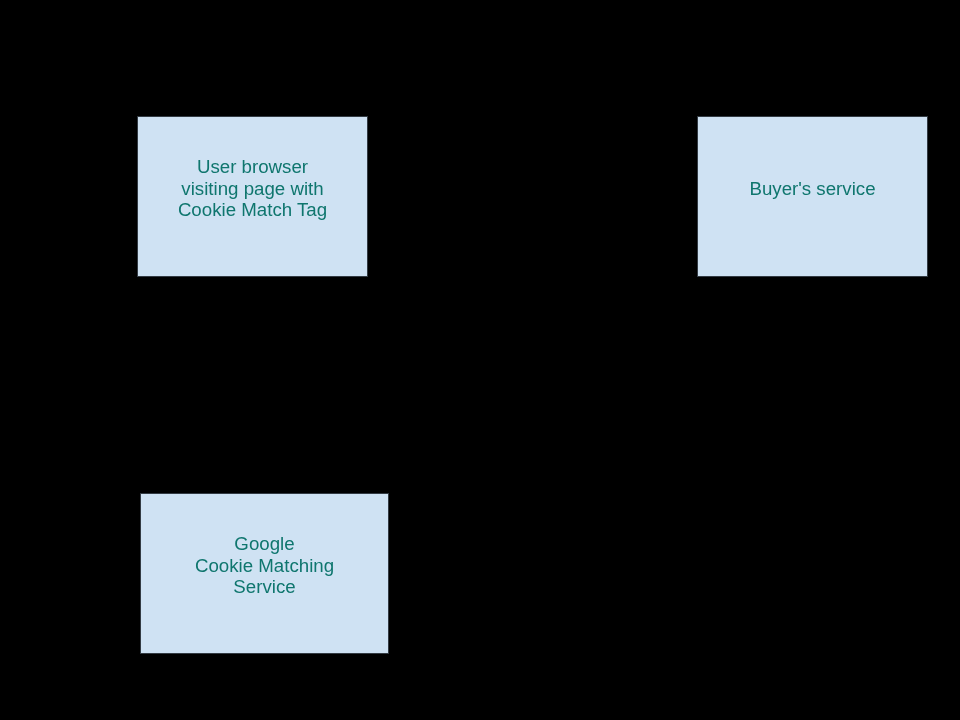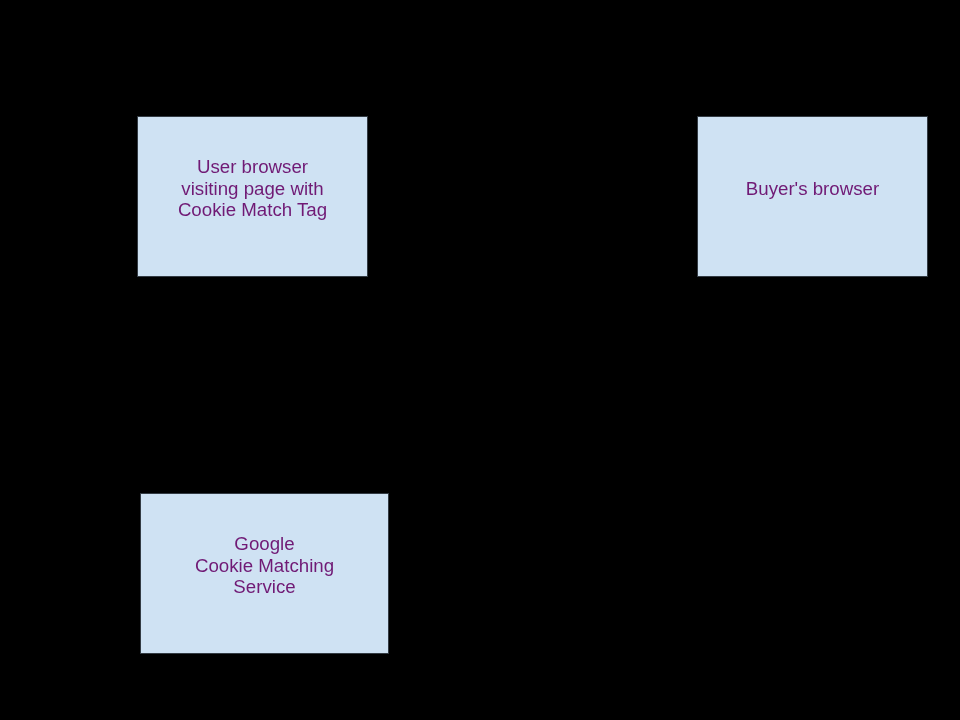--- a/index.html
+++ b/index.html
@@ -17,21 +17,21 @@
   }
   .node {
     position: absolute;
     box-sizing: border-box;
     background: #cfe2f3;
     border: 1px solid #333b43;
     display: flex;
     align-items: center;
     justify-content: center;
     text-align: center;
-    color: #701a75;
+    color: #0f766e;
     font-size: 18.7px;
     line-height: 21.5px;
   }
   .node .label {
     white-space: pre-line;
     transform: translateY(-8px);
   }
   #node-user-browser {
     left: 137px;
     top: 116px;
@@ -56,21 +56,21 @@
 
 <div class="canvas">
 
   <div class="node" id="node-user-browser">
     <span class="label">User browser
 visiting page with
 Cookie Match Tag</span>
   </div>
 
   <div class="node" id="node-buyers-service">
-    <span class="label">Buyer's browser</span>
+    <span class="label">Buyer's service</span>
   </div>
 
   <div class="node" id="node-google-cms">
     <span class="label">Google
 Cookie Matching
 Service</span>
   </div>
 
 </div>
 

